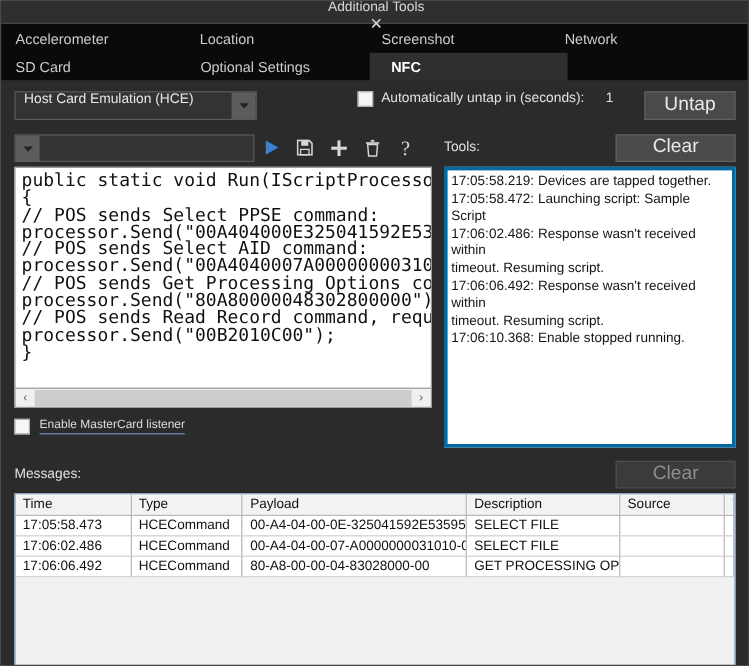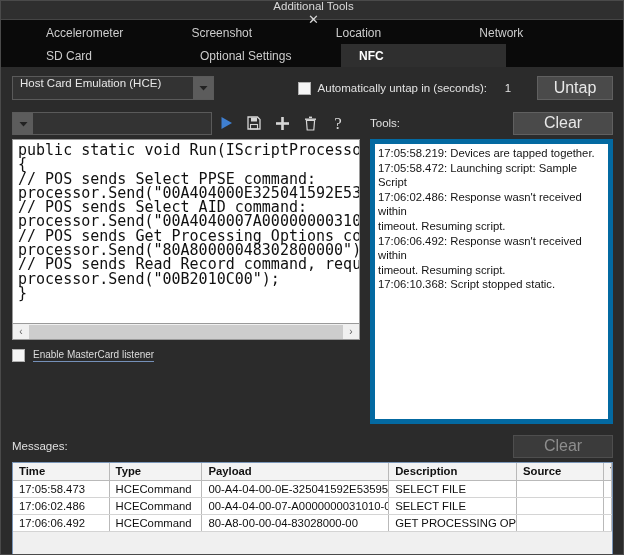--- a/index.html
+++ b/index.html
@@ -47,21 +47,20 @@
     color: #d8d8d8;
     font-size: 13px;
     line-height: 1;
     cursor: pointer;
   }
 
   
   .tabs {
     background: #0a0a0a;
     padding-top: 1px;
-    padding-left: 33px;
   }
   .tabrow {
     display: flex;
     height: 23px;
     position: relative;
   }
   .tab {
     color: #cccccc;
     font-size: 12px;
     display: flex;
@@ -122,21 +121,20 @@
     align-items: center;
     justify-content: center;
     flex: 0 0 auto;
   }
   .combo-arrow svg { display: block; }
   .mode-combo { width: 202px; }
 
   .untap-group {
     margin-left: auto;
     display: flex;
-    align-items: center;
     gap: 0;
   }
   .checkbox {
     width: 13px;
     height: 13px;
     background: #f6f6f6;
     border: 1px solid #b0b0b0;
     box-sizing: border-box;
     cursor: pointer;
     flex: 0 0 auto;
@@ -276,22 +274,22 @@
     color: #e0e0e0;
     font-size: 11.5px;
   }
   .logs-clear {
     margin-left: auto;
     width: 100px;
     height: 23px;
   }
   .logs-box {
     background: #ffffff;
-    border: 5px solid #0369a1;
-    height: 285px;
+    border: 3px solid #0369a1;
+    height: 234px;
     box-sizing: border-box;
     overflow: hidden;
     padding: 2px 3px;
   }
   .log-line {
     color: #151515;
     font-size: 11.3px;
     line-height: 14.6px;
     font-family: "Liberation Sans", sans-serif;
   }
@@ -324,21 +322,21 @@
   table.grid {
     border-collapse: collapse;
     width: 100%;
     table-layout: fixed;
     font-family: "Liberation Sans", sans-serif;
   }
   table.grid th {
     background: #f3f3f3;
     color: #101010;
     font-size: 11.3px;
-    font-weight: bold;
+    font-weight: normal;
     text-align: left;
     padding: 2px 0 3px 6px;
     border-right: 1px solid #b9b9b9;
     border-bottom: 1px solid #b9b9b9;
     height: 17px;
     box-sizing: border-box;
     white-space: nowrap;
     overflow: hidden;
   }
   table.grid td {
@@ -367,22 +365,22 @@
 <div class="window">
 
   <div class="titlebar">
     <div class="titlebar-text">Additional Tools</div>
     <div class="close-btn">✕</div>
   </div>
 
   <div class="tabs">
     <div class="tabrow">
       <div class="tab tab-w1">Accelerometer</div>
+      <div class="tab tab-w2">Location</div>
       <div class="tab tab-w3">Screenshot</div>
-      <div class="tab tab-w2">Location</div>
       <div class="tab tab-w4">Network</div>
     </div>
     <div class="tabrow">
       <div class="tab tab-w1">SD Card</div>
       <div class="tab tab-w3">Optional Settings</div>
       <div class="tab tab-w4 selected">NFC</div>
     </div>
   </div>
 
   <div class="content">
@@ -484,21 +482,21 @@
           <div class="logs-title">Tools:</div>
           <div class="btn logs-clear">Clear</div>
         </div>
         <div class="logs-box">
           <div class="log-line">17:05:58.219: Devices are tapped together.</div>
           <div class="log-line">17:05:58.472: Launching script: Sample Script</div>
           <div class="log-line">17:06:02.486: Response wasn't received within</div>
           <div class="log-line">timeout. Resuming script.</div>
           <div class="log-line">17:06:06.492: Response wasn't received within</div>
           <div class="log-line">timeout. Resuming script.</div>
-          <div class="log-line">17:06:10.368: Script stopped static.</div>
+          <div class="log-line">17:06:10.368: Enable stopped running.</div>
         </div>
       </div>
     </div>
 
     <div class="messages-head">
       <div class="messages-title">Messages:</div>
       <div class="btn disabled messages-clear">Clear</div>
     </div>
 
     <div class="table-wrap">

